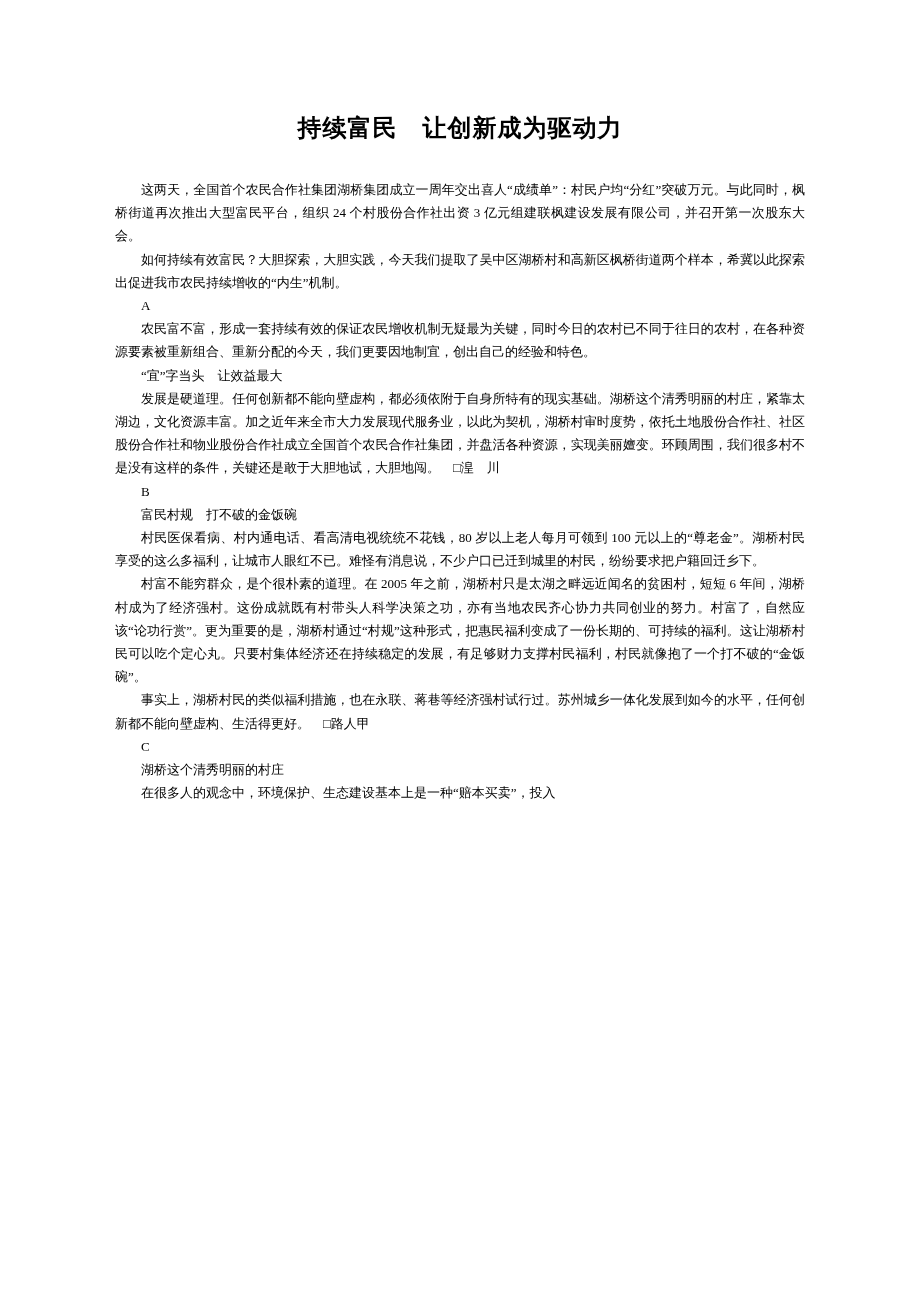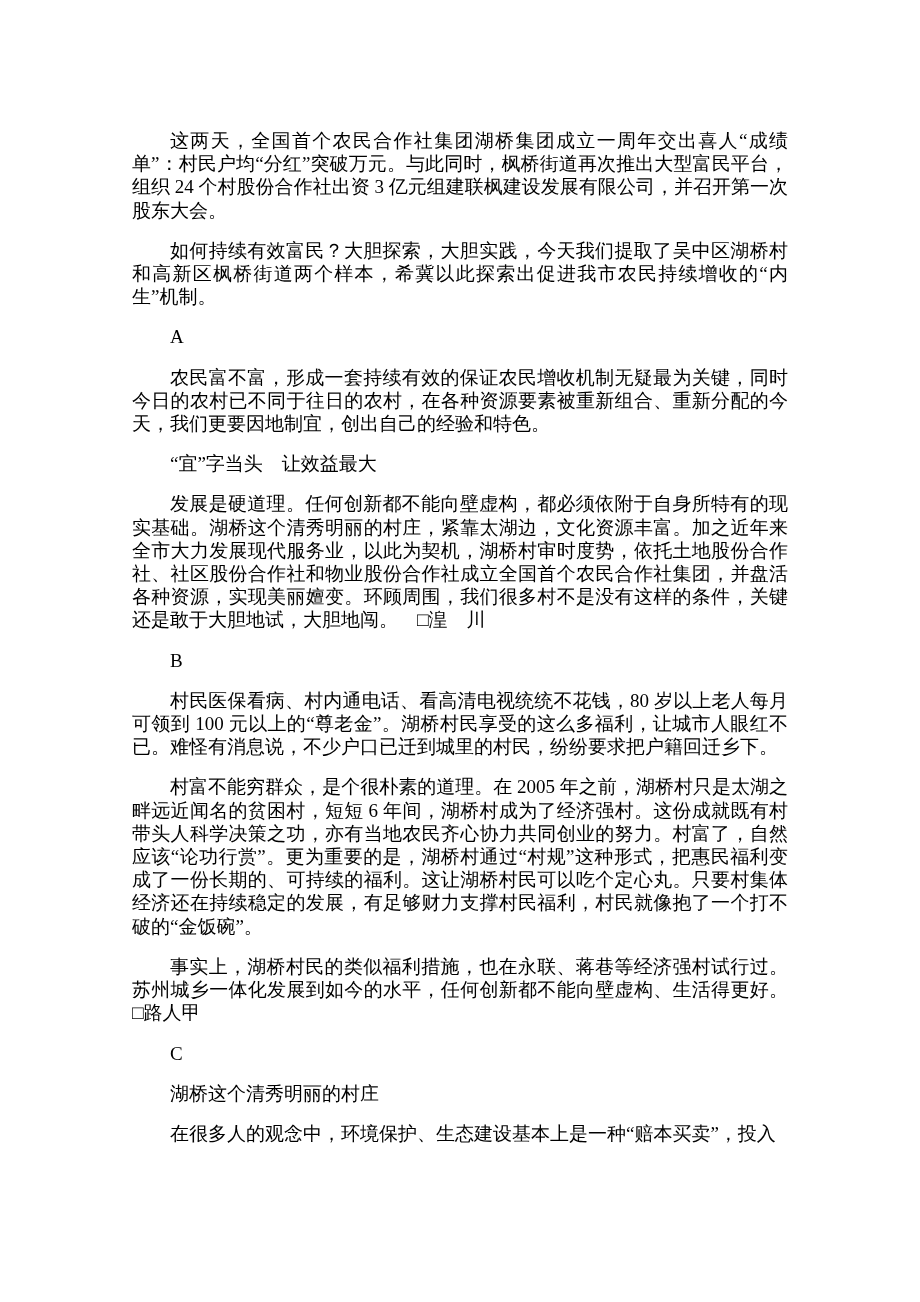--- a/index.html
+++ b/index.html
@@ -24,38 +24,40 @@
   }
   .doc-title {
     margin: 0 0 34px 0;
     text-align: center;
     font-size: 24px;
     font-weight: bold;
     line-height: 32px;
     letter-spacing: 1px;
   }
   .para {
-    margin: 17px;
-    font-size: 19px;
+    margin: 0;
+    font-size: 13px;
     line-height: 23.2px;
     text-indent: 2em;
     text-align: justify;
     word-break: break-all;
   }
 </style>
 </head>
 <body>
 
 <div class="page">
+  <h1 class="doc-title">持续富民　让创新成为驱动力</h1>
   <p class="para">这两天，全国首个农民合作社集团湖桥集团成立一周年交出喜人“成绩单”：村民户均“分红”突破万元。与此同时，枫桥街道再次推出大型富民平台，组织 24 个村股份合作社出资 3 亿元组建联枫建设发展有限公司，并召开第一次股东大会。</p>
   <p class="para">如何持续有效富民？大胆探索，大胆实践，今天我们提取了吴中区湖桥村和高新区枫桥街道两个样本，希冀以此探索出促进我市农民持续增收的“内生”机制。</p>
   <p class="para">A</p>
   <p class="para">农民富不富，形成一套持续有效的保证农民增收机制无疑最为关键，同时今日的农村已不同于往日的农村，在各种资源要素被重新组合、重新分配的今天，我们更要因地制宜，创出自己的经验和特色。</p>
   <p class="para">“宜”字当头　让效益最大</p>
   <p class="para">发展是硬道理。任何创新都不能向壁虚构，都必须依附于自身所特有的现实基础。湖桥这个清秀明丽的村庄，紧靠太湖边，文化资源丰富。加之近年来全市大力发展现代服务业，以此为契机，湖桥村审时度势，依托土地股份合作社、社区股份合作社和物业股份合作社成立全国首个农民合作社集团，并盘活各种资源，实现美丽嬗变。环顾周围，我们很多村不是没有这样的条件，关键还是敢于大胆地试，大胆地闯。　□湟　川</p>
   <p class="para">B</p>
+  <p class="para">富民村规　打不破的金饭碗</p>
   <p class="para">村民医保看病、村内通电话、看高清电视统统不花钱，80 岁以上老人每月可领到 100 元以上的“尊老金”。湖桥村民享受的这么多福利，让城市人眼红不已。难怪有消息说，不少户口已迁到城里的村民，纷纷要求把户籍回迁乡下。</p>
   <p class="para">村富不能穷群众，是个很朴素的道理。在 2005 年之前，湖桥村只是太湖之畔远近闻名的贫困村，短短 6 年间，湖桥村成为了经济强村。这份成就既有村带头人科学决策之功，亦有当地农民齐心协力共同创业的努力。村富了，自然应该“论功行赏”。更为重要的是，湖桥村通过“村规”这种形式，把惠民福利变成了一份长期的、可持续的福利。这让湖桥村民可以吃个定心丸。只要村集体经济还在持续稳定的发展，有足够财力支撑村民福利，村民就像抱了一个打不破的“金饭碗”。</p>
   <p class="para">事实上，湖桥村民的类似福利措施，也在永联、蒋巷等经济强村试行过。苏州城乡一体化发展到如今的水平，任何创新都不能向壁虚构、生活得更好。　□路人甲</p>
   <p class="para">C</p>
   <p class="para">湖桥这个清秀明丽的村庄</p>
   <p class="para">在很多人的观念中，环境保护、生态建设基本上是一种“赔本买卖”，投入</p>
 </div>
 
 </body></html>

